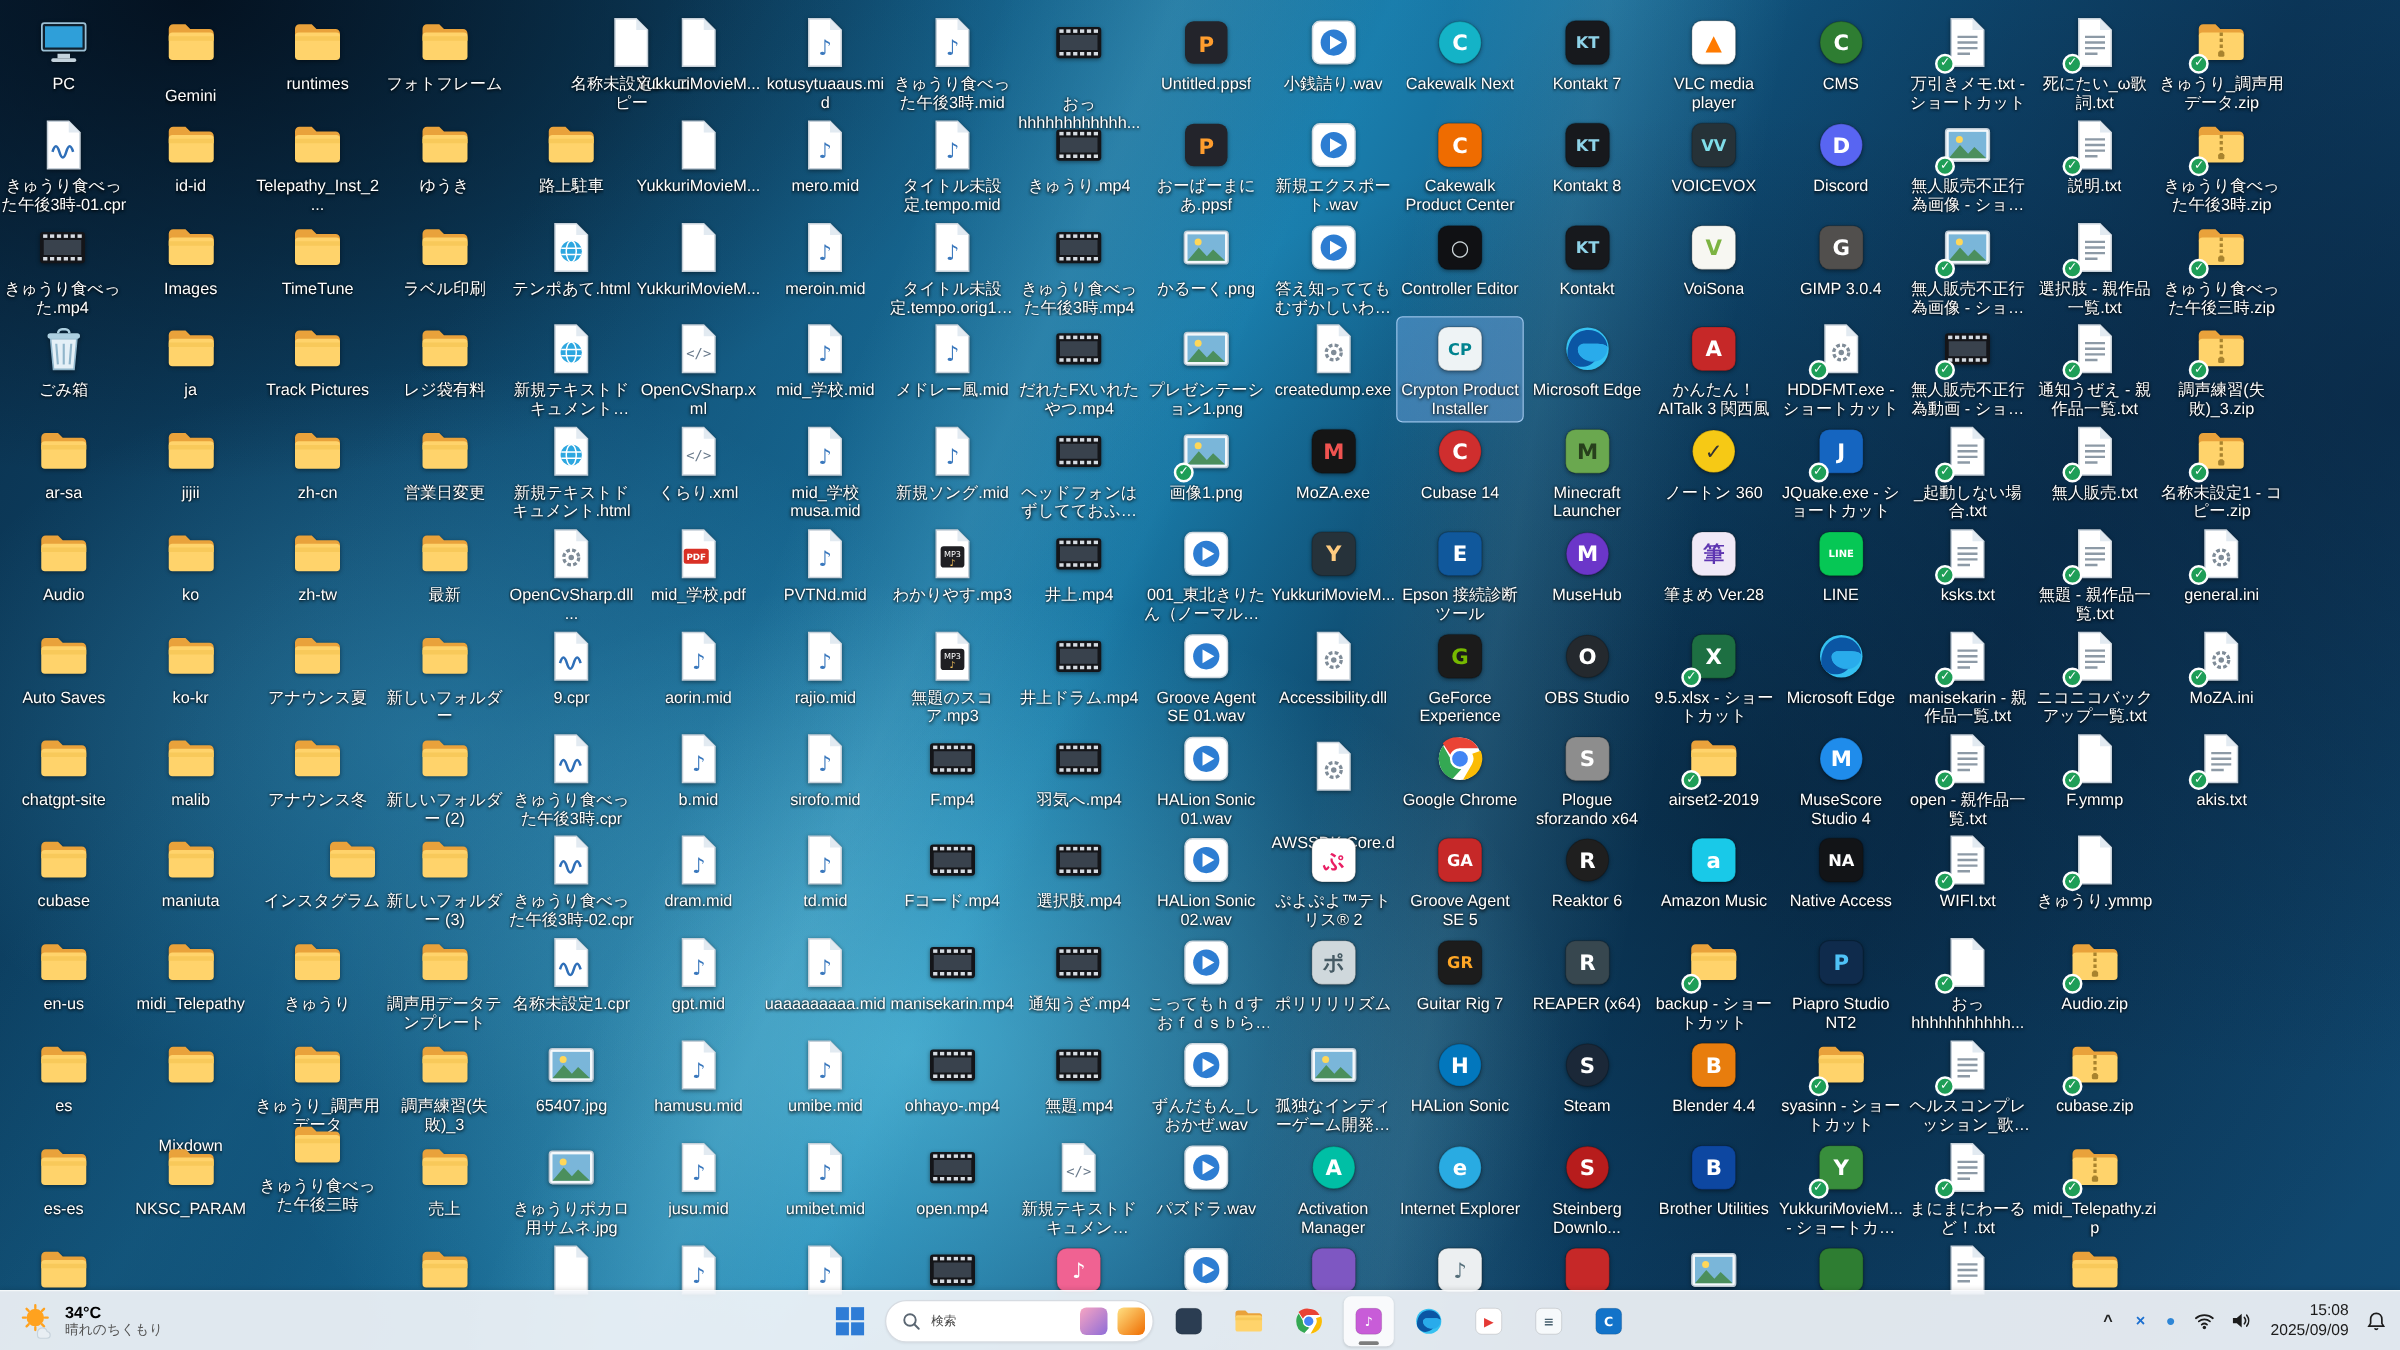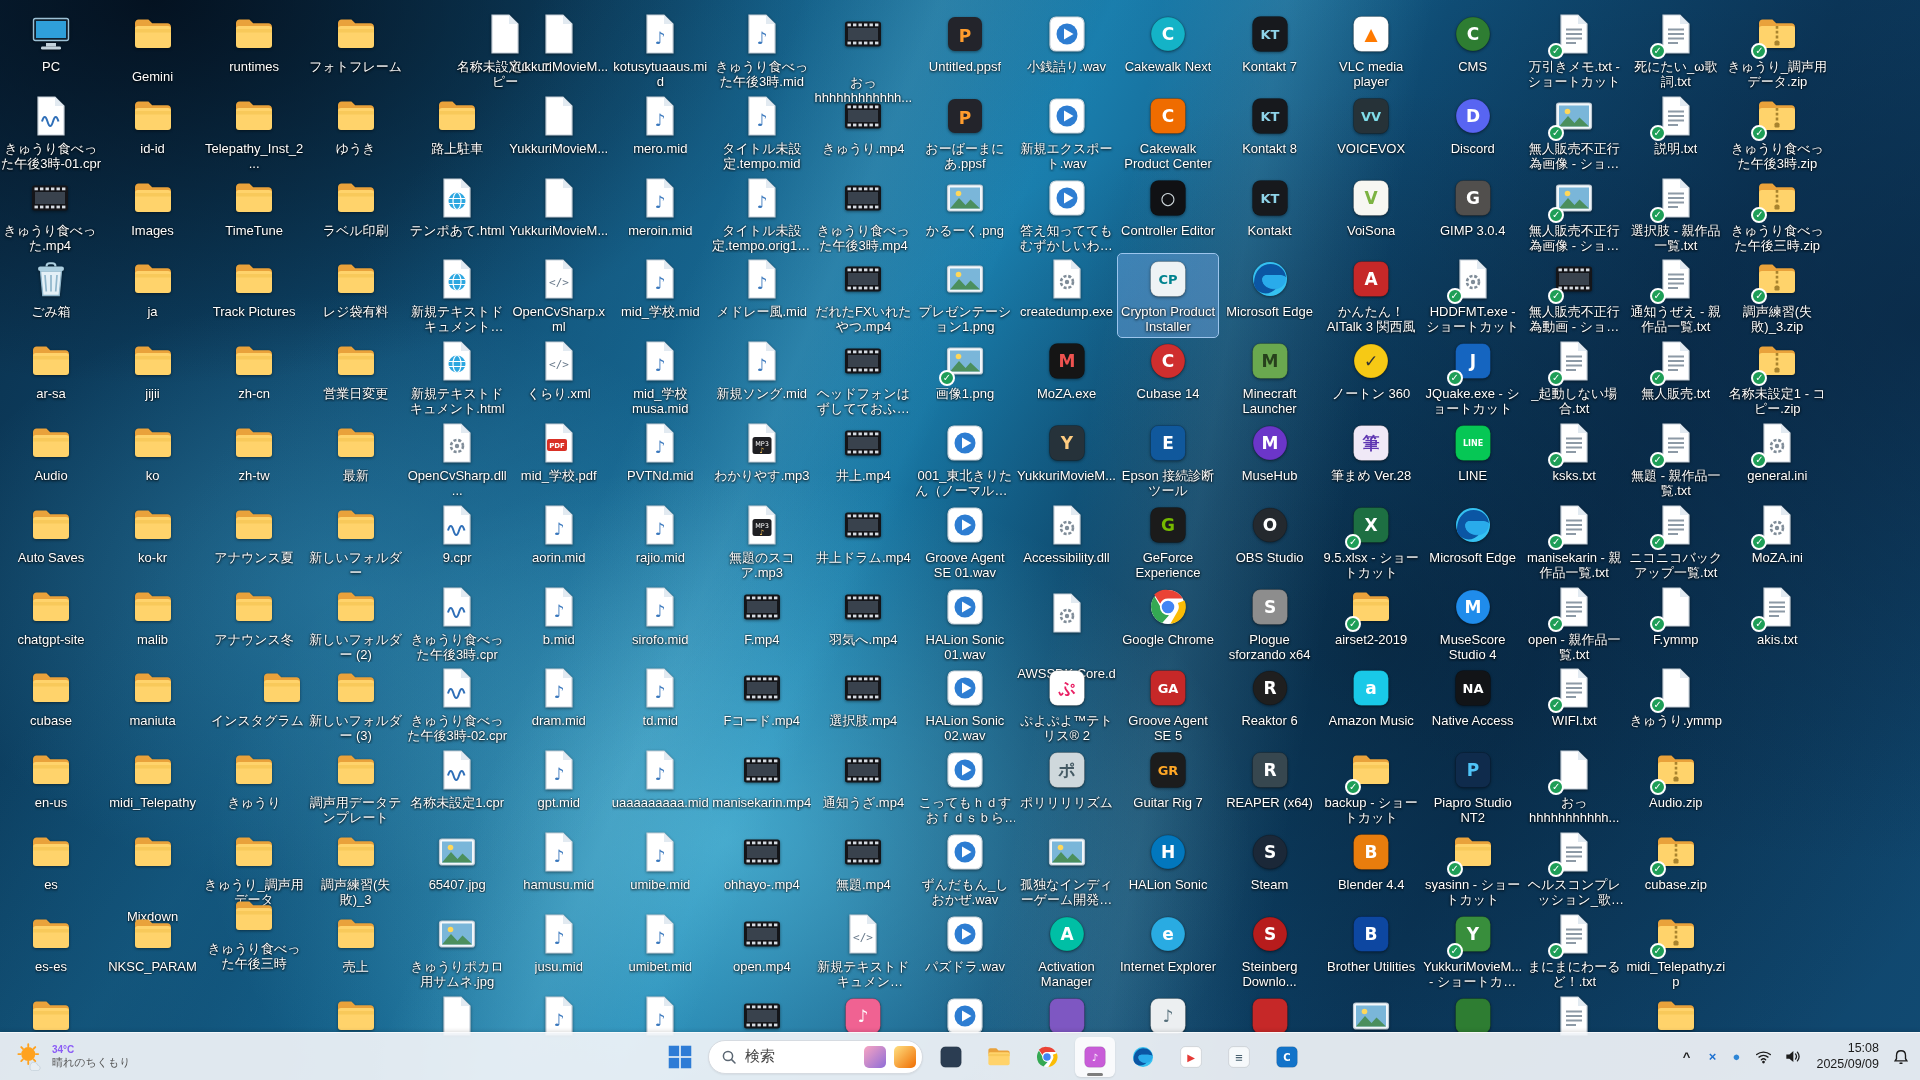--- a/index.html
+++ b/index.html
@@ -34,34 +34,34 @@
   .lbl { margin-top:4px; max-width:100px; font-size:13px; line-height:1.15; color:#fff; text-align:center;
          text-shadow:0 1px 3px rgba(0,0,0,.95),0 0 2px rgba(0,0,0,.7);
          display:-webkit-box; -webkit-line-clamp:2; -webkit-box-orient:vertical; overflow:hidden;
          max-height:31px; word-break:break-word; }
 
   .taskbar { position:absolute; left:0; right:0; bottom:0; height:48px; background:rgba(240,243,247,.93);
              border-top:1px solid rgba(255,255,255,.65); box-shadow:0 -1px 4px rgba(0,0,0,.14); z-index:10; }
   .tb-left { position:absolute; left:6px; top:0; height:100%; display:flex; align-items:center; gap:8px; padding:0 10px; border-radius:6px; }
   .w-ic svg { width:28px; height:28px; display:block; }
   .w-col { display:flex; flex-direction:column; line-height:1.2; }
-  .w-col b { font-size:10px; color:#8b5cf6; font-weight:bold; }
+  .w-col b { font-size:13px; color:#000000; font-weight:bold; }
   .w-col i { font-size:11px; color:#555; font-style:normal; }
   .tb-center { position:absolute; left:660px; top:0; height:100%; display:flex; align-items:center; gap:8px; }
   .tb-app { width:40px; height:40px; border:none; background:transparent; border-radius:6px; display:flex;
             align-items:center; justify-content:center; position:relative; cursor:pointer; }
   .tb-app.active { background:rgba(255,255,255,.78); box-shadow:0 1px 2px rgba(0,0,0,.1); }
   .tb-app.active::after { content:""; position:absolute; bottom:1px; left:50%; transform:translateX(-50%);
             width:16px; height:3px; border-radius:2px; background:#7d7d7d; }
   .tb-gl { width:26px; height:26px; display:block; }
   .tb-gl svg { width:100%; height:100%; display:block; }
   .search { height:34px; width:215px; background:#fff; border:1px solid #d6dbe1; border-radius:17px;
             display:flex; align-items:center; padding:0 6px 0 12px; gap:8px; box-shadow:0 1px 2px rgba(0,0,0,.06); }
   .s-ic svg { width:16px; height:16px; display:block; }
-  .s-tx { flex:1; font-size:15px; color:#444; }
+  .s-tx { flex:1; font-size:10px; color:#444; }
   .s-th { width:22px; height:22px; border-radius:5px; background:linear-gradient(135deg,#f8a5c2,#8e6cd8); }
   .s-th.th2 { background:linear-gradient(135deg,#ffe082,#ef6c00); }
   .tb-right { position:absolute; right:6px; top:0; height:100%; display:flex; align-items:center; gap:3px; }
   .chev { border:none; background:transparent; font-size:13px; font-weight:bold; color:#222; width:24px; height:32px; border-radius:4px; }
   .tray-apps { display:flex; align-items:center; gap:2px; }
   .tray-ic { width:22px; text-align:center; font-size:13px; font-weight:bold; cursor:pointer; }
   .tray-btn { border:none; background:transparent; width:26px; height:32px; display:flex; align-items:center;
               justify-content:center; border-radius:4px; cursor:pointer; }
   .tray-btn svg { width:17px; height:17px; }
   .clock { display:flex; flex-direction:column; align-items:flex-end; line-height:1.25; margin:0 6px 0 8px;

